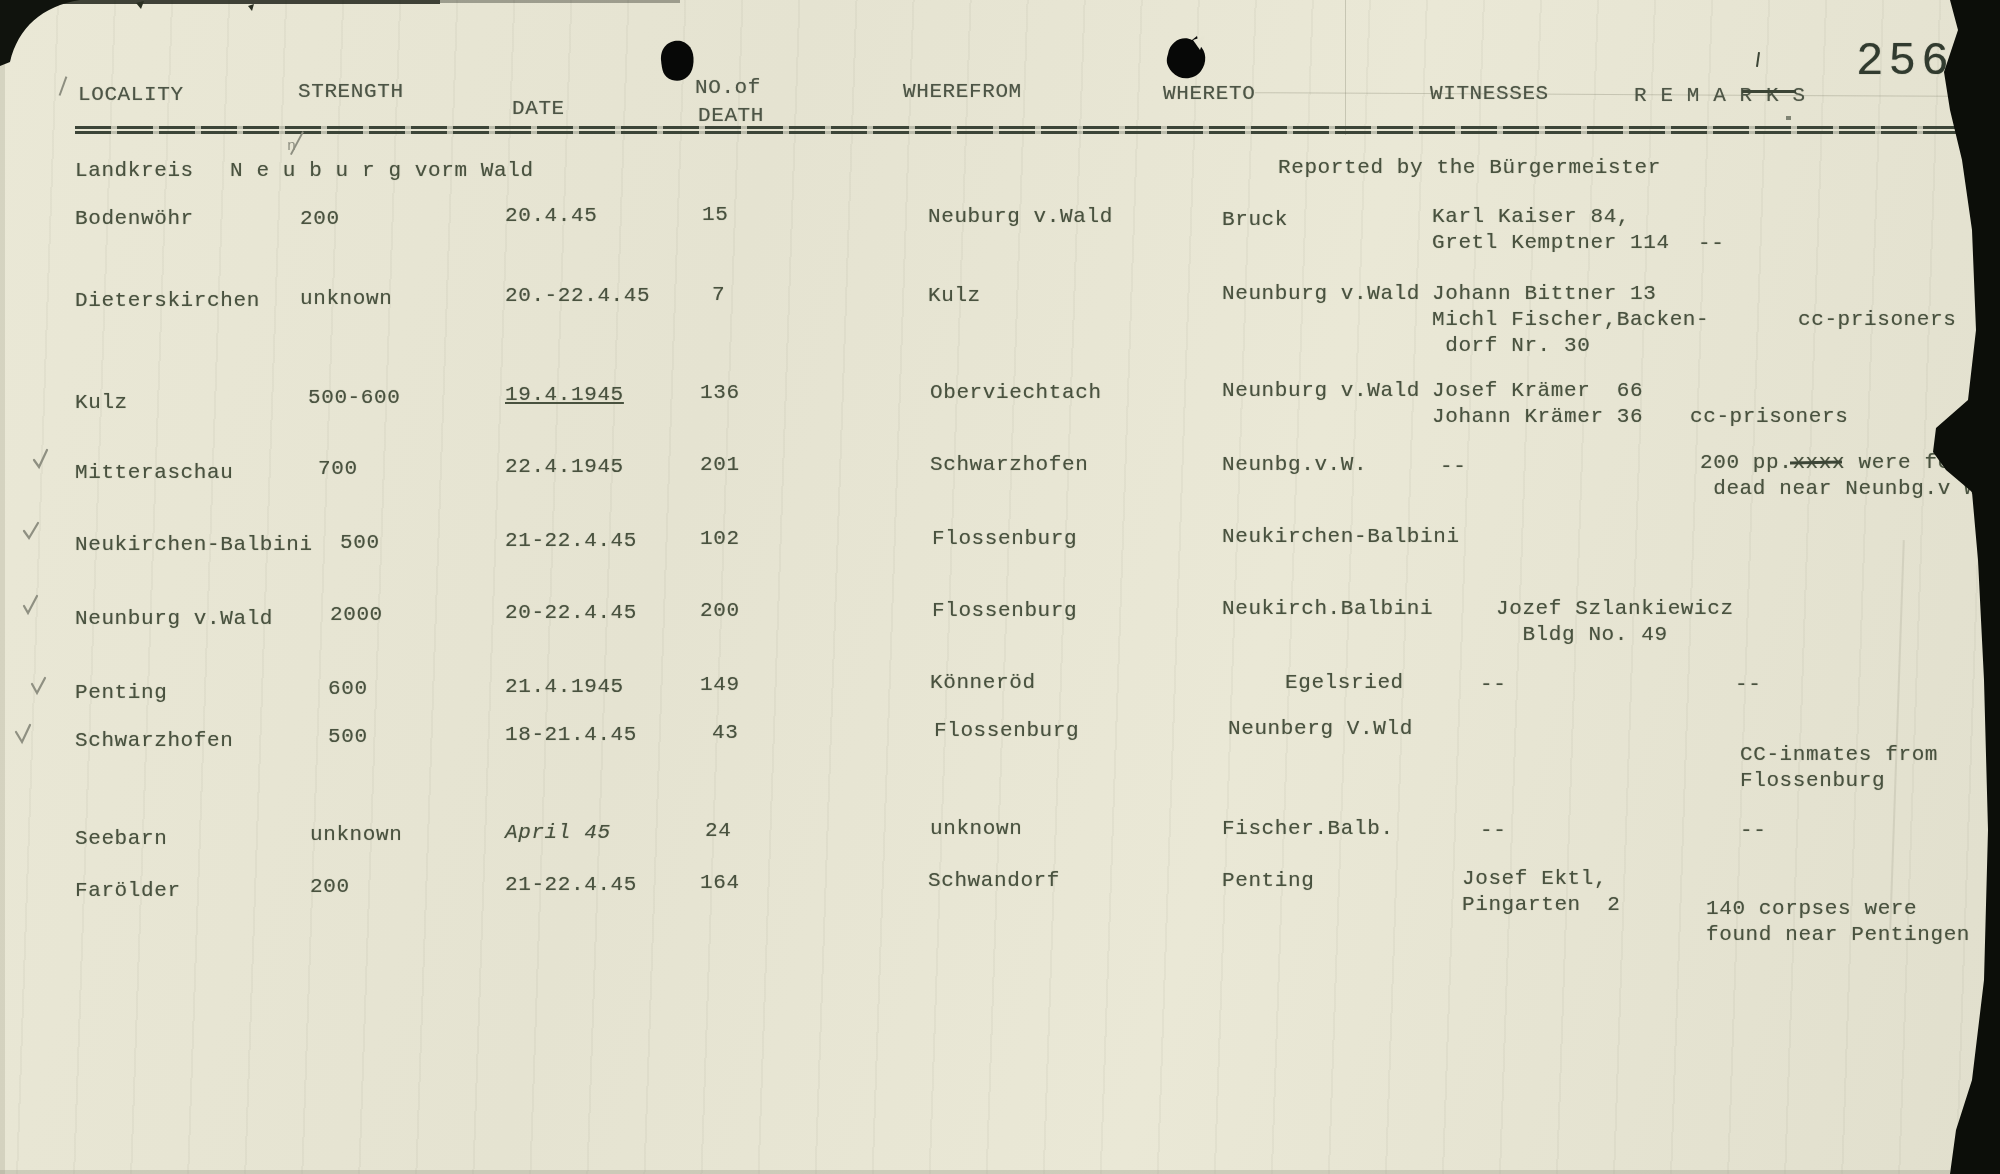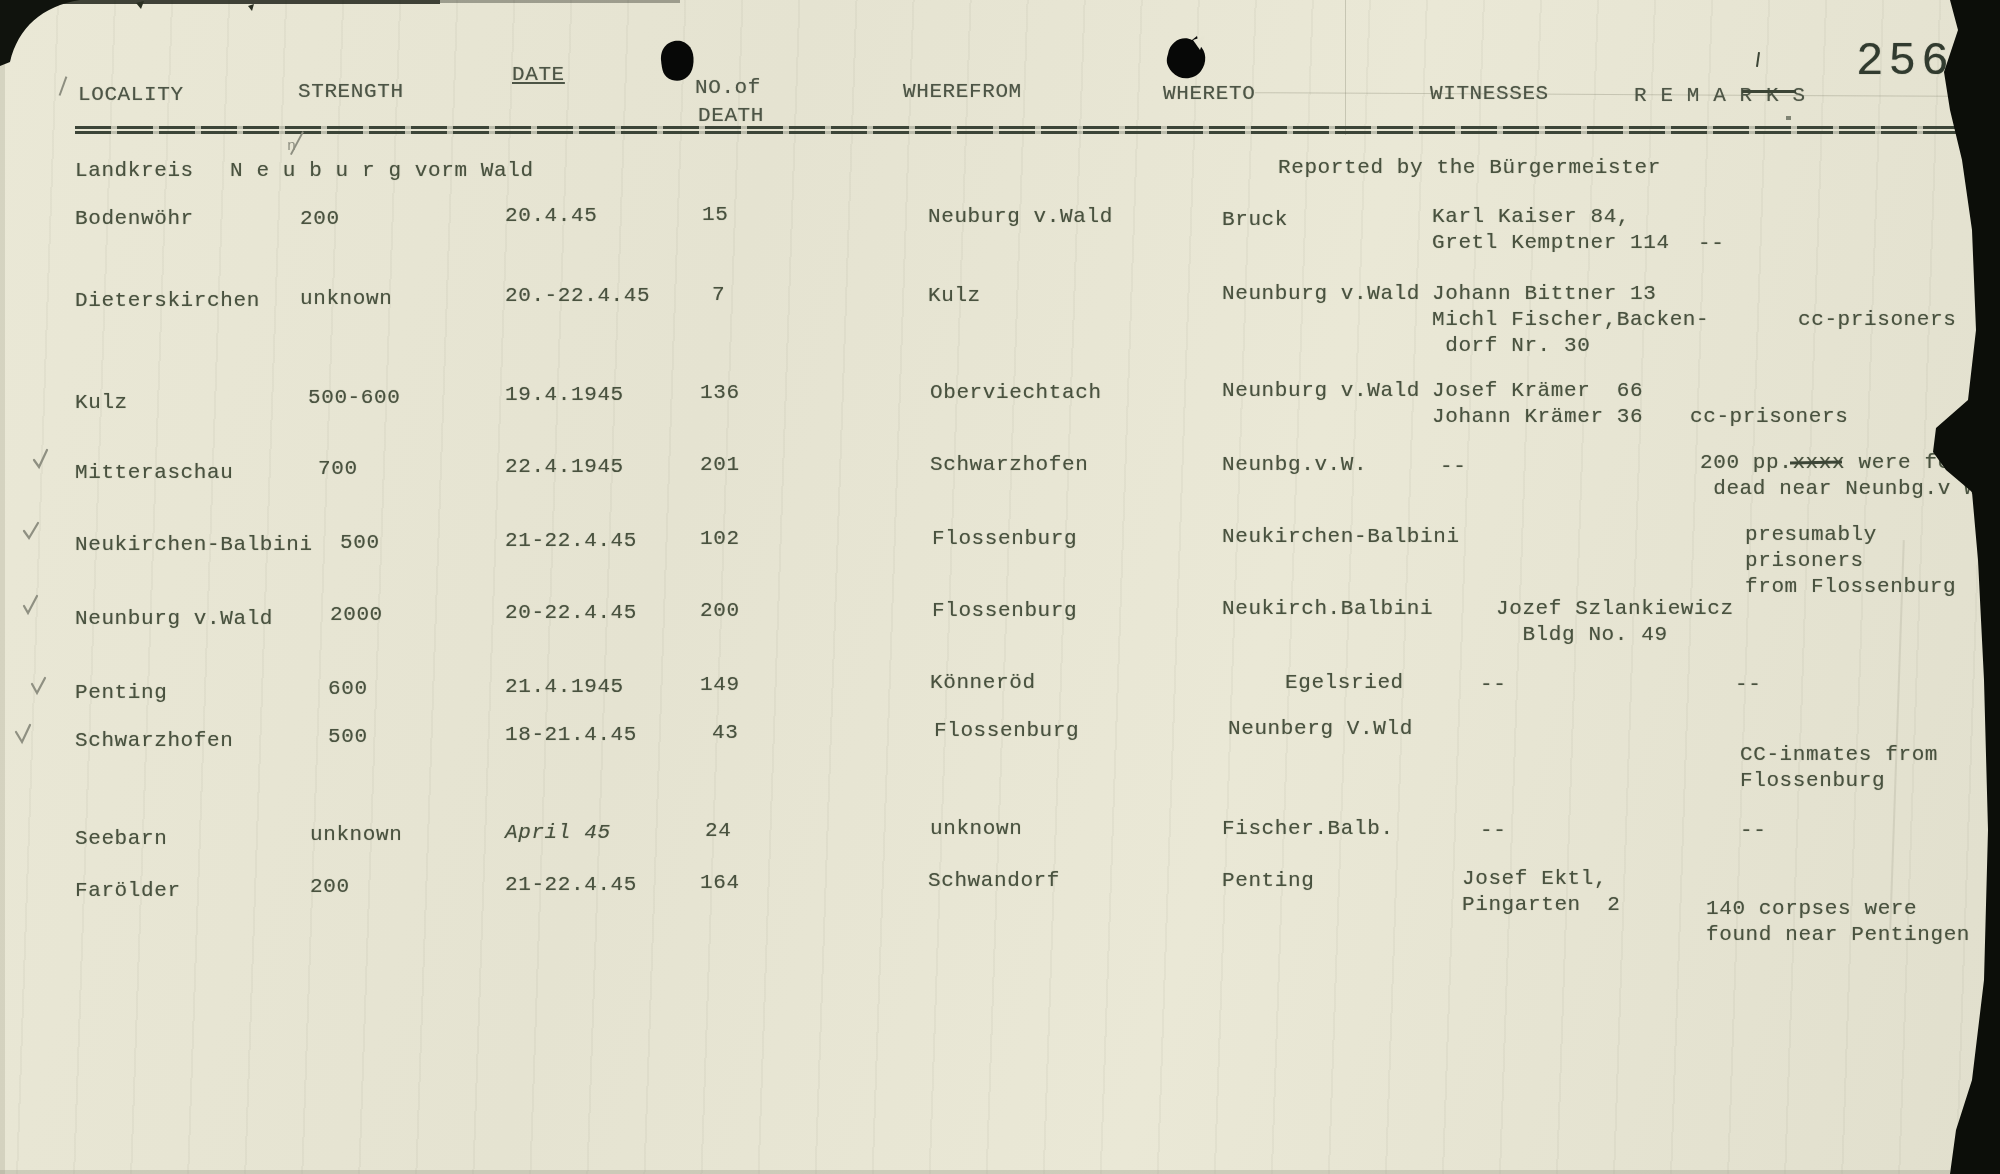--- a/index.html
+++ b/index.html
@@ -31,21 +31,21 @@
 
   <div class="crease" style="left:1255px;top:94px;width:700px;height:1px;transform:rotate(.3deg);"></div>
   <div class="crease" style="left:1345px;top:0;width:1px;height:135px;"></div>
   <div class="crease" style="left:1896px;top:540px;width:2px;height:390px;opacity:.5;transform:rotate(2deg);"></div>
   <div class="crease" style="left:0;top:60px;width:5px;height:1114px;opacity:.6;"></div>
 
   <div class="pagenum">256</div>
 
   <div class="cell hdr" style="left:78px;top:82px;">LOCALITY</div>
   <div class="cell hdr" style="left:298px;top:79px;">STRENGTH</div>
-  <div class="cell hdr" style="left:512px;top:62px;text-decoration:underline;">DATE</div>
+  <div class="cell hdr" style="left:512px;top:96px;">DATE</div>
   <div class="cell hdr" style="left:695px;top:75px;">NO.of</div>
   <div class="cell hdr" style="left:698px;top:103px;">DEATH</div>
   <div class="cell hdr" style="left:903px;top:79px;">WHEREFROM</div>
   <div class="cell hdr" style="left:1163px;top:81px;">WHERETO</div>
   <div class="cell hdr" style="left:1430px;top:81px;">WITNESSES</div>
   <div class="cell hdr" style="left:1634px;top:83px;">R E M A R K S</div>
 
   <div class="inkmark" style="left:1742px;top:90px;width:54px;height:3px;"></div>
   <div class="inkmark" style="left:1757px;top:52px;width:2px;height:15px;transform:rotate(8deg);"></div>
   <div class="inkmark" style="left:1786px;top:116px;width:5px;height:4px;opacity:.6;"></div>
@@ -93,21 +93,21 @@
   <div class="cell" style="left:712px;top:282px;">7</div>
   <div class="cell" style="left:928px;top:283px;">Kulz</div>
   <div class="cell" style="left:1222px;top:281px;">Neunburg v.Wald</div>
   <div class="cell" style="left:1432px;top:281px;">Johann Bittner 13
 Michl Fischer,Backen-
  dorf Nr. 30</div>
   <div class="cell" style="left:1798px;top:307px;">cc-prisoners</div>
 
   <div class="cell" style="left:75px;top:390px;">Kulz</div>
   <div class="cell" style="left:308px;top:385px;">500-600</div>
-  <div class="cell" style="left:505px;top:382px;">19.4.1945</div>
+  <div class="cell" style="left:505px;top:382px;text-decoration:underline;">19.4.1945</div>
   <div class="cell" style="left:700px;top:380px;">136</div>
   <div class="cell" style="left:930px;top:380px;">Oberviechtach</div>
   <div class="cell" style="left:1222px;top:378px;">Neunburg v.Wald</div>
   <div class="cell" style="left:1432px;top:378px;">Josef Krämer  66
 Johann Krämer 36</div>
   <div class="cell" style="left:1690px;top:404px;">cc-prisoners</div>
 
   <div class="cell" style="left:75px;top:460px;">Mitteraschau</div>
   <div class="cell" style="left:318px;top:456px;">700</div>
   <div class="cell" style="left:505px;top:454px;">22.4.1945</div>
@@ -118,22 +118,20 @@
   <div class="cell" style="left:1700px;top:450px;">200 pp.xxxx were found
  dead near Neunbg.v W.</div>
   <div class="inkmark" style="left:1790px;top:461px;width:52px;height:3px;transform:rotate(-1deg);"></div>
 
   <div class="cell" style="left:75px;top:532px;">Neukirchen-Balbini</div>
   <div class="cell" style="left:340px;top:530px;">500</div>
   <div class="cell" style="left:505px;top:528px;">21-22.4.45</div>
   <div class="cell" style="left:700px;top:526px;">102</div>
   <div class="cell" style="left:932px;top:526px;">Flossenburg</div>
   <div class="cell" style="left:1222px;top:524px;">Neukirchen-Balbini</div>
-  <div class="cell" style="left:1745px;top:522px;">presumably prisoners
-from Flossenburg</div>
 
   <div class="cell" style="left:75px;top:606px;">Neunburg v.Wald</div>
   <div class="cell" style="left:330px;top:602px;">2000</div>
   <div class="cell" style="left:505px;top:600px;">20-22.4.45</div>
   <div class="cell" style="left:700px;top:598px;">200</div>
   <div class="cell" style="left:932px;top:598px;">Flossenburg</div>
   <div class="cell" style="left:1222px;top:596px;">Neukirch.Balbini</div>
   <div class="cell" style="left:1496px;top:596px;">Jozef Szlankiewicz
   Bldg No. 49</div>
 

